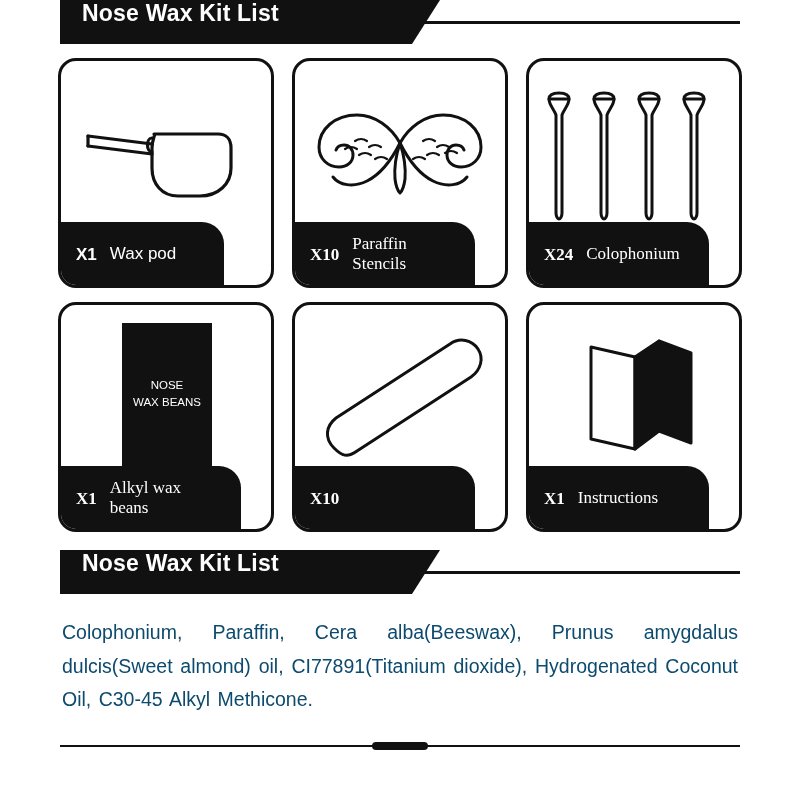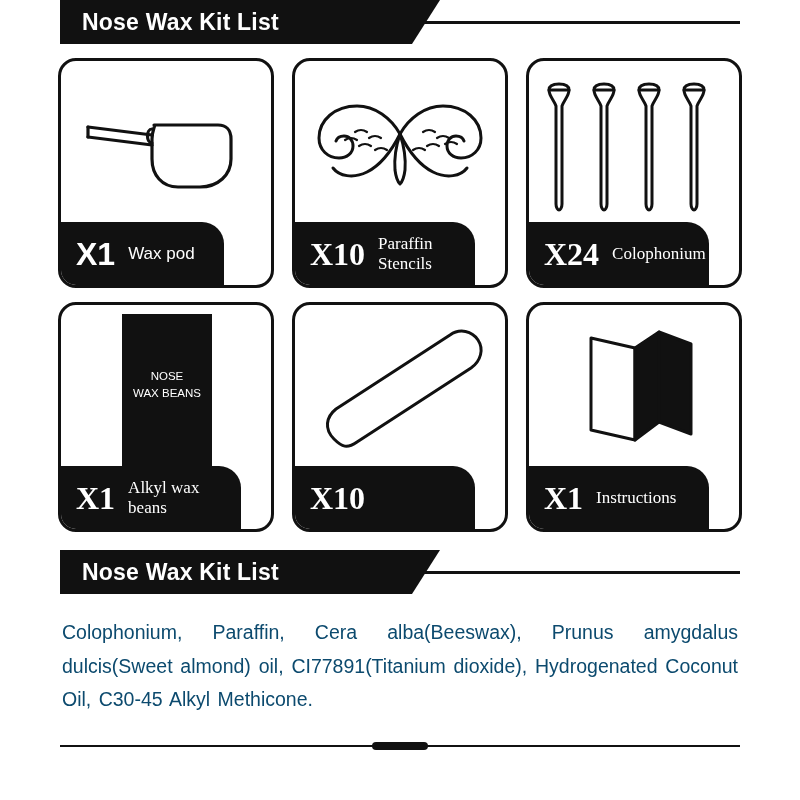--- a/index.html
+++ b/index.html
@@ -20,21 +20,20 @@
     height: 800px;
     box-sizing: border-box;
   }
 
   
   .banner {
     position: relative;
     height: 44px;
     margin: 0 60px;
     display: flex;
-    align-items: center;
   }
   .banner-bar {
     position: absolute;
     left: 0;
     top: 0;
     height: 44px;
     width: 380px;
     background: #111111;
     
     clip-path: polygon(0 0, 100% 0, calc(100% - 28px) 100%, 0 100%);
@@ -70,21 +69,21 @@
     position: relative;
     border: 3px solid #111111;
     border-radius: 18px;
     background: #ffffff;
     overflow: hidden;
   }
   .art {
     position: absolute;
     left: 0;
     right: 0;
-    top: 3px;
+    top: 12px;
     height: 168px;
     display: flex;
     align-items: center;
     justify-content: center;
   }
   .art svg { display: block; }
 
   .caption {
     position: absolute;
     left: -1px;
@@ -94,21 +93,21 @@
     background: #111111;
     color: #ffffff;
     border-radius: 0 22px 0 16px;
     display: flex;
     align-items: center;
     padding-left: 16px;
     box-sizing: border-box;
   }
   .caption.wide { width: 86%; font-family: Liberation Serif, serif; }
   .qty {
-    font-size: 32px;
+    font-size: 17px;
     font-weight: bold;
     line-height: 1;
     flex: 0 0 auto;
   }
   .cap-label {
     font-size: 17px;
     line-height: 1.15;
     margin-left: 13px;
     white-space: pre-line;
   }

